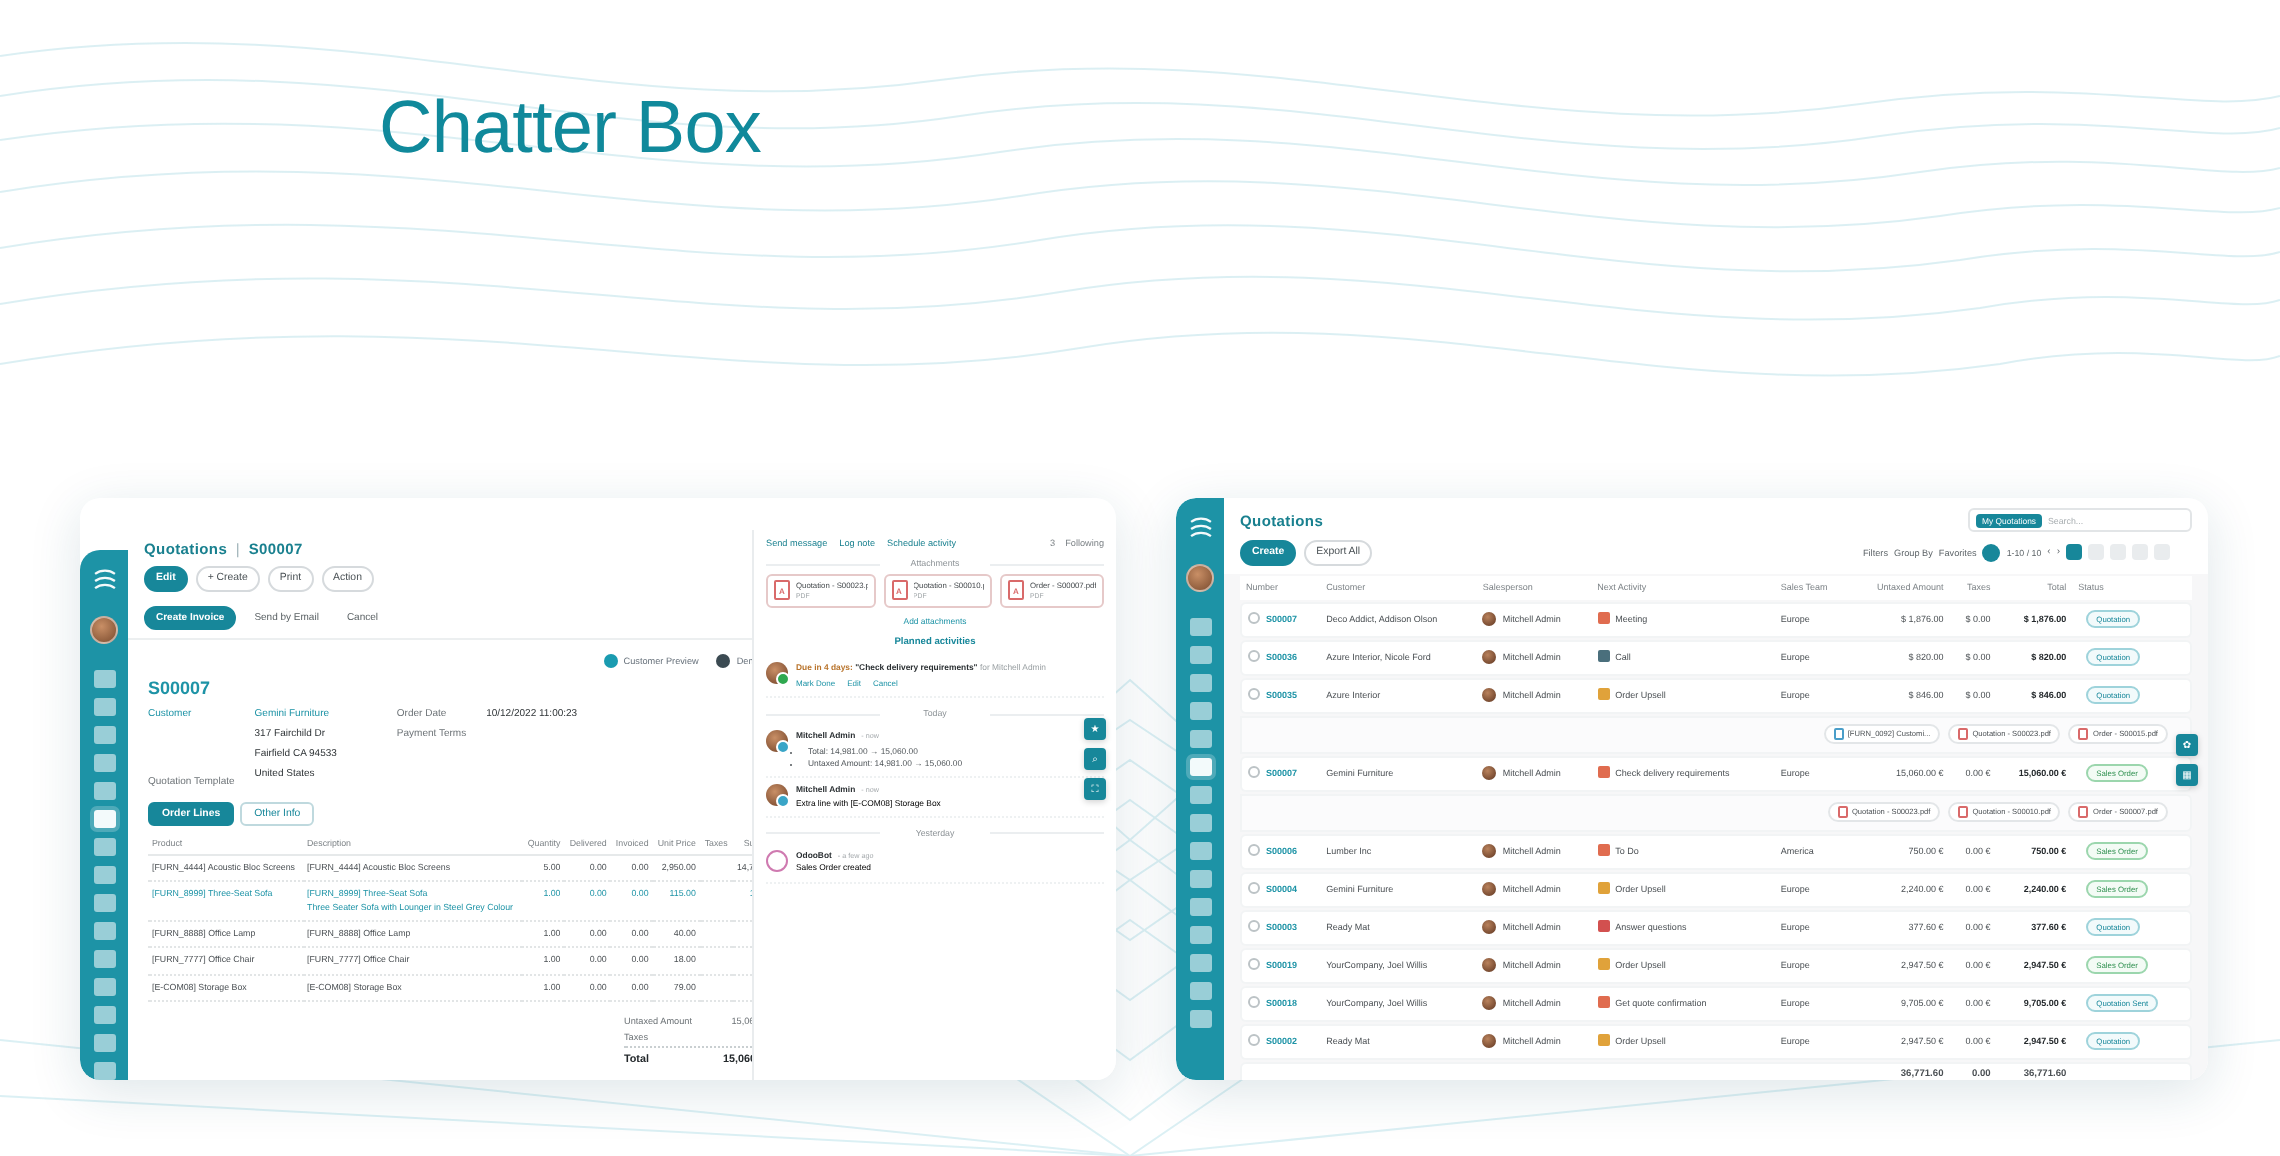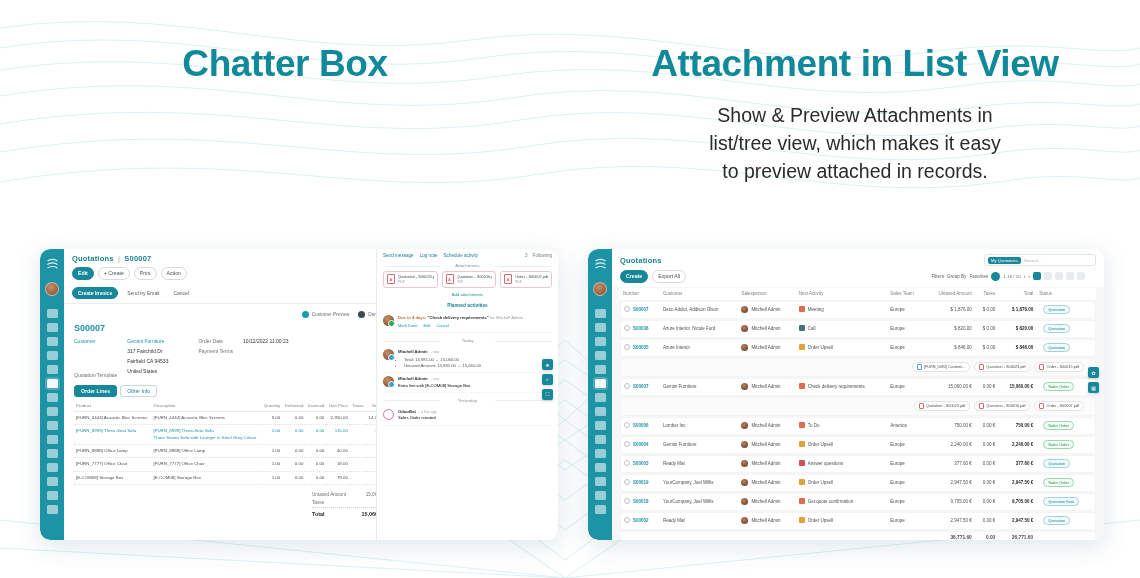--- a/index.html
+++ b/index.html
@@ -9,33 +9,33 @@
     background: #ffffff;
     position: relative;
     overflow: hidden;
   }
   .bg-waves { position: absolute; inset: 0; z-index: 0; pointer-events: none; }
 
   
   .headers { position: absolute; top: 0; left: 0; width: 1140px; z-index: 3; display: flex; }
   .hcol { width: 570px; text-align: center; padding-top: 44px; }
   .htitle {
-    font-size: 37px; font-weight: bold; color: #10899b; letter-spacing: -0.4px;
+    font-size: 37px; font-weight: normal; color: #10899b; letter-spacing: -0.4px;
     line-height: 1.1;
   }
   .hsub { margin-top: 16px; font-size: 19.5px; color: #2b2b2b; line-height: 1.45; }
 
   
   .window {
     position: absolute; z-index: 2; background: #fff;
     border-radius: 10px;
     box-shadow: 0 6px 26px rgba(20,80,100,0.14);
     overflow: hidden; display: flex;
   }
-  #win-left  { left: 40px;  top: 249px; width: 518px; height: 291px; }
+  #win-left  { left: 40px;  top: 249px; width: 518px; height: 291px; align-items: flex-end; }
   #win-right { left: 588px; top: 249px; width: 516px; height: 291px; }
 
   
   .side {
     width: 24px; background: #1d93a6; flex: none;
     display: flex; flex-direction: column; align-items: center;
     padding-top: 4px; gap: 5px; border-radius: 10px 0 0 10px;
   }
   .side-logo { width: 17px; height: 17px; margin-top: 3px; opacity: .95; }
   .side-ava {
@@ -234,26 +234,20 @@
     <path d="M565,460 L650,520 L565,578 L480,520 Z"></path>
     <path d="M0,520 L565,578 L1140,520"></path>
     <path d="M0,548 L565,578"></path>
   </g>
 </svg>
 
 <div class="headers">
   <div class="hcol">
     <div class="htitle">Chatter Box</div>
   </div>
-  <div class="hcol">
-    <div class="htitle">Attachment in List View</div>
-    <div class="hsub" style="white-space:pre-line">Show &amp; Preview Attachments in
-list/tree view, which makes it easy
-to preview attached in records.</div>
-  </div>
 </div>
 
 <div class="window" id="win-left">
 
   <div class="side">
     <svg class="side-logo" viewBox="0 0 24 24" fill="none" stroke="#fff" stroke-width="1.6">
       <path d="M5 7c4-3 10-3 14 0M5 12c4-3 10-3 14 0M5 17c4-3 10-3 14 0"></path>
     </svg>
     <div class="side-ava"></div>
     <div class="side-ico"></div>

